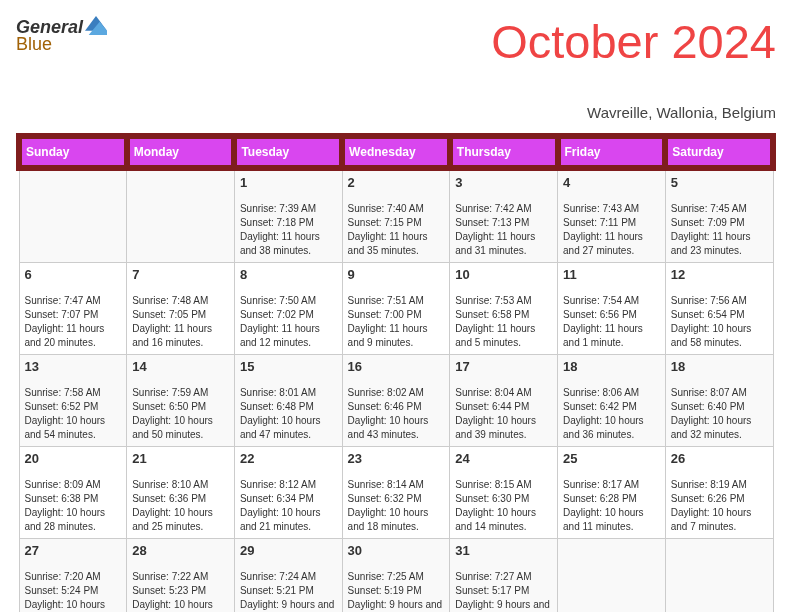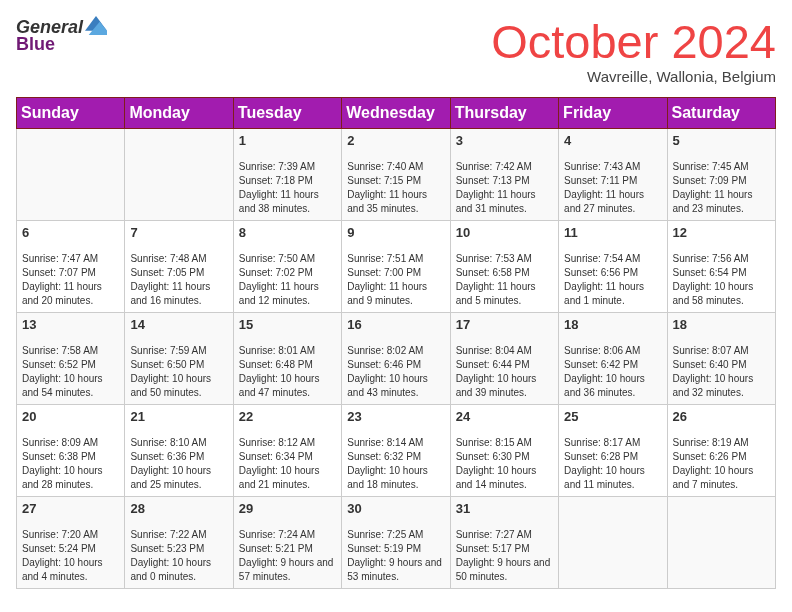--- a/index.html
+++ b/index.html
@@ -22,54 +22,55 @@
       gap: 2px;
     }
     .logo-text-general {
       font-size: 18px;
       font-weight: bold;
       color: #333;
       font-style: italic;
     }
     .logo-text-blue {
       font-size: 18px;
-      font-weight: bold;
-      color: #701a75;
+      font-weight: normal;
+      color: #a16207;
     }
     .logo-icon {
       width: 22px;
       height: 22px;
       margin-left: 2px;
     }
     .title-section {
       text-align: right;
     }
     .month-title {
       font-size: 47px;
       font-weight: 400;
       color: #ef4444;
       line-height: 1.1;
     }
     .location {
       font-size: 15px;
       color: #444;
+      margin-top: 36px;
     }
     table {
       width: 100%;
       border-collapse: collapse;
       table-layout: fixed;
     }
     thead tr th {
-      background-color: #a21caf;
+      background-color: #d946ef;
       color: #fff;
-      font-size: 16px;
+      font-size: 12px;
       font-weight: bold;
       padding: 6px 4px;
       text-align: left;
-      border: 1px solid #7f1d1d;
+      border: 6px solid #7f1d1d;
     }
     tbody tr td {
       border: 1px solid #ccc;
       vertical-align: top;
       padding: 4px 5px;
       font-size: 10px;
       color: #333;
       min-height: 80px;
       height: 88px;
     }

